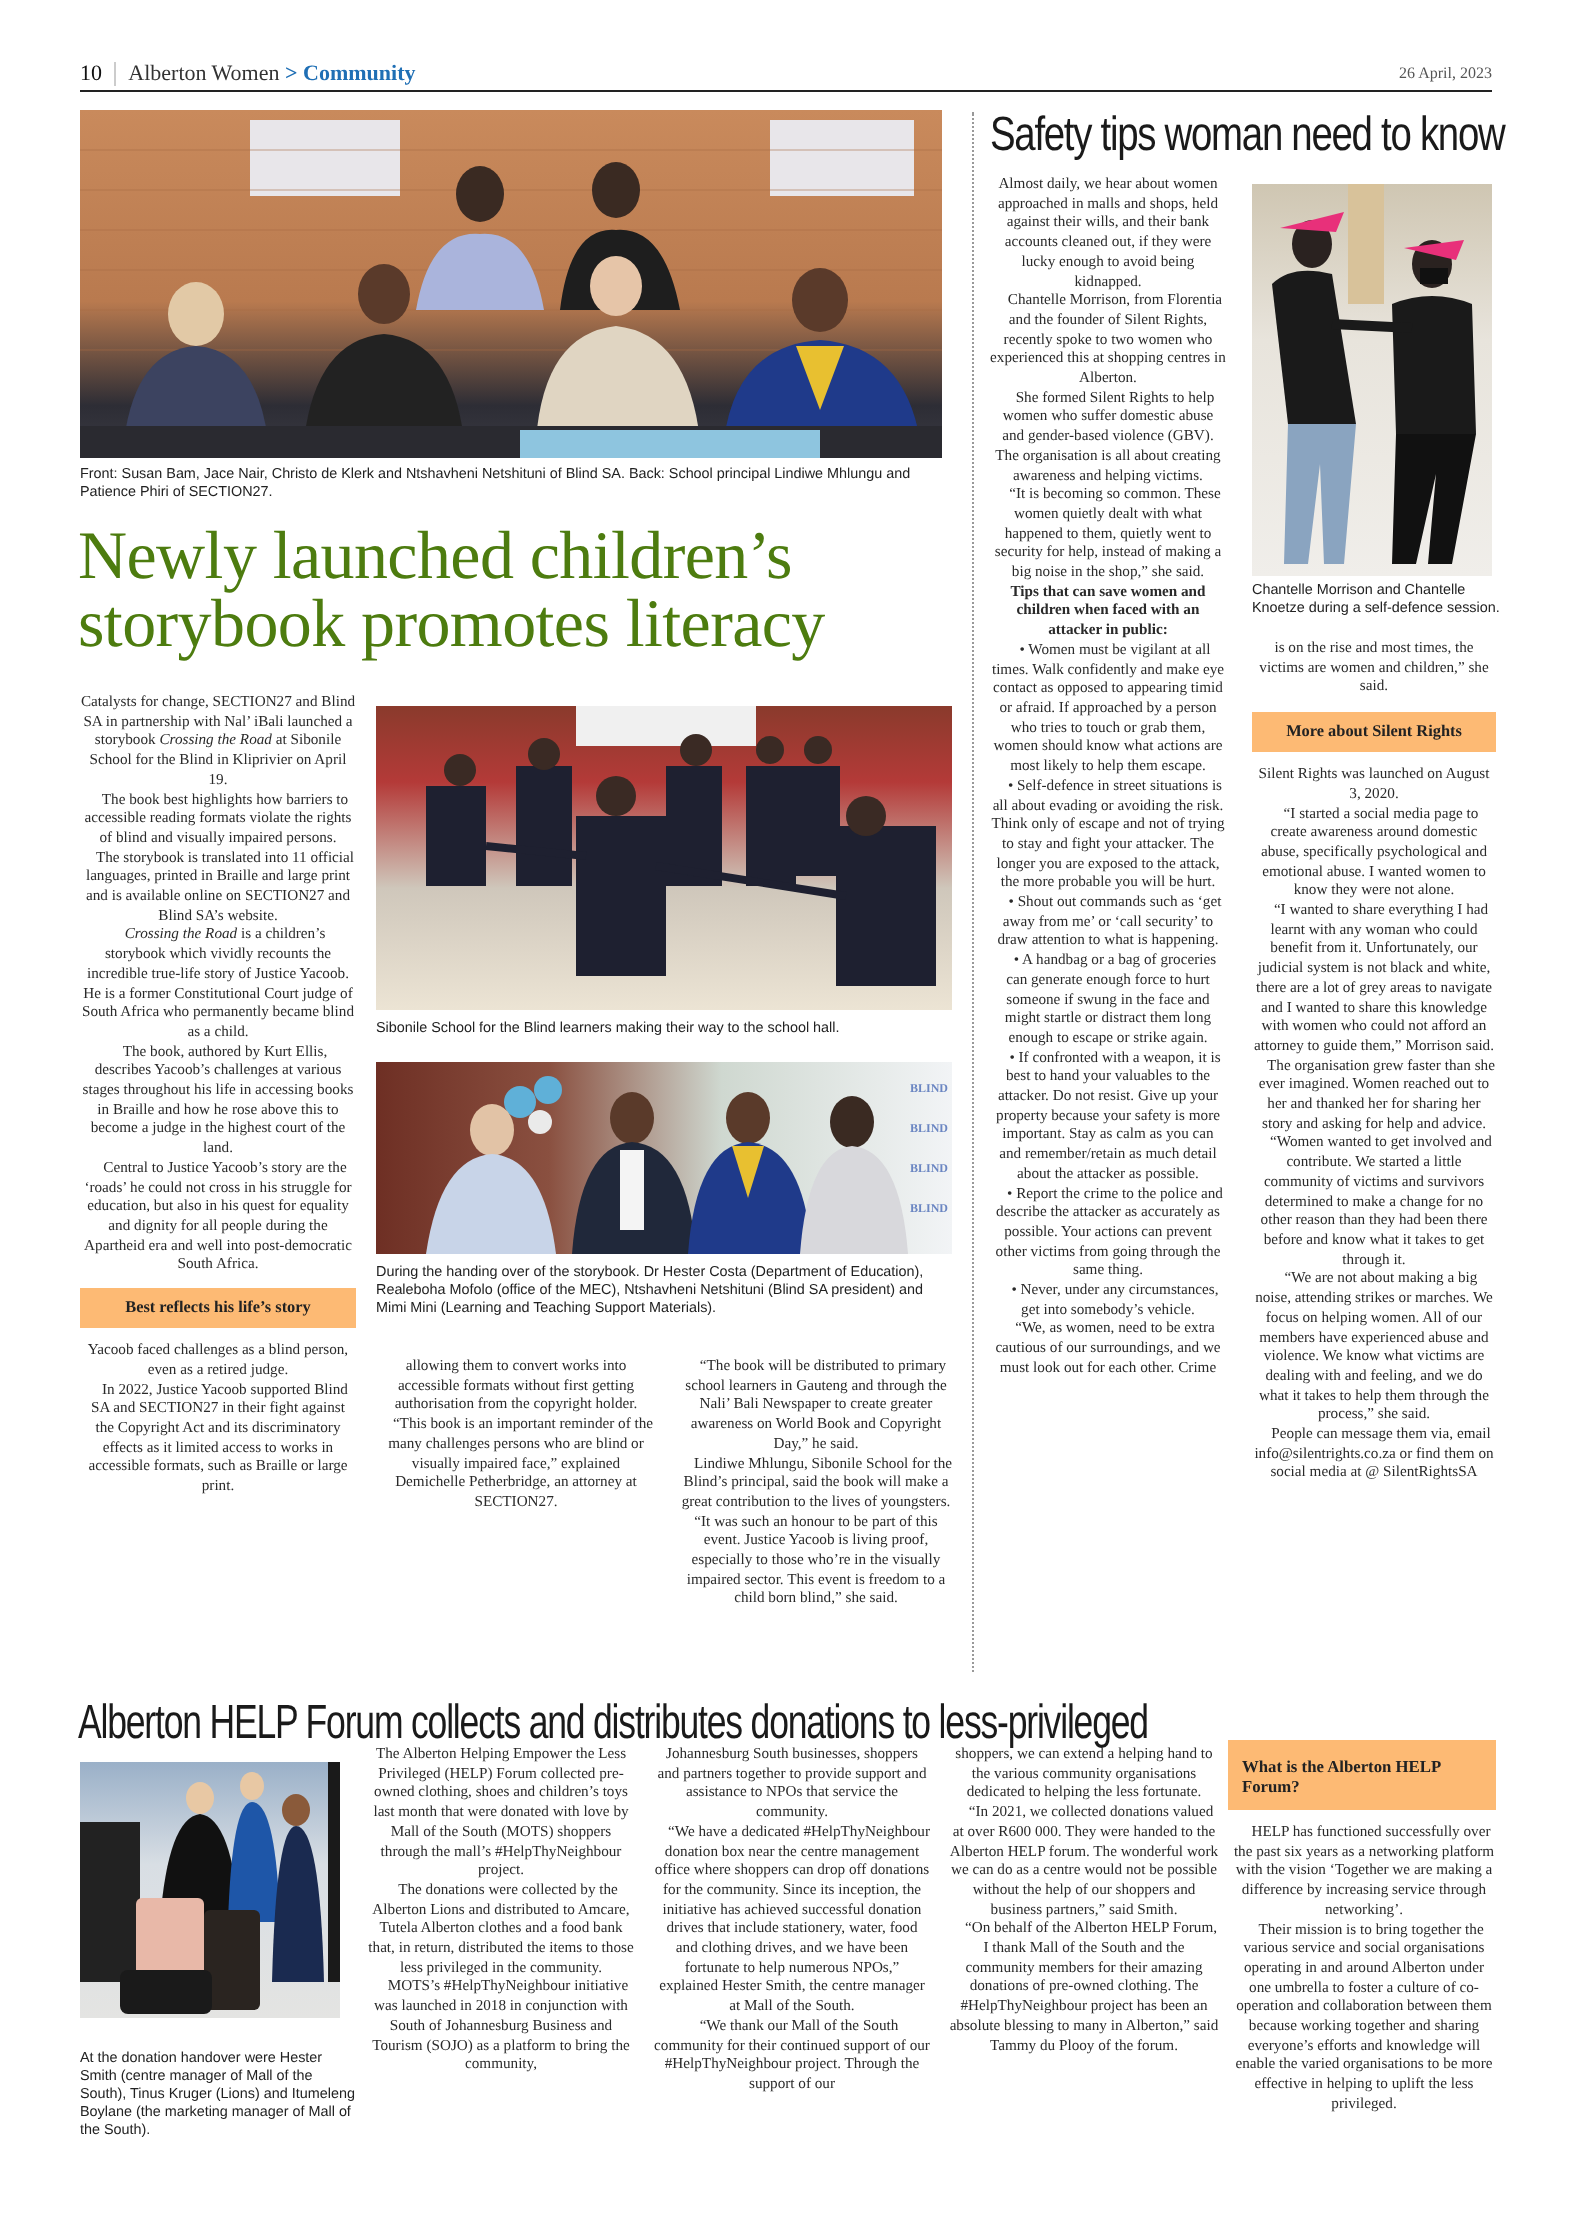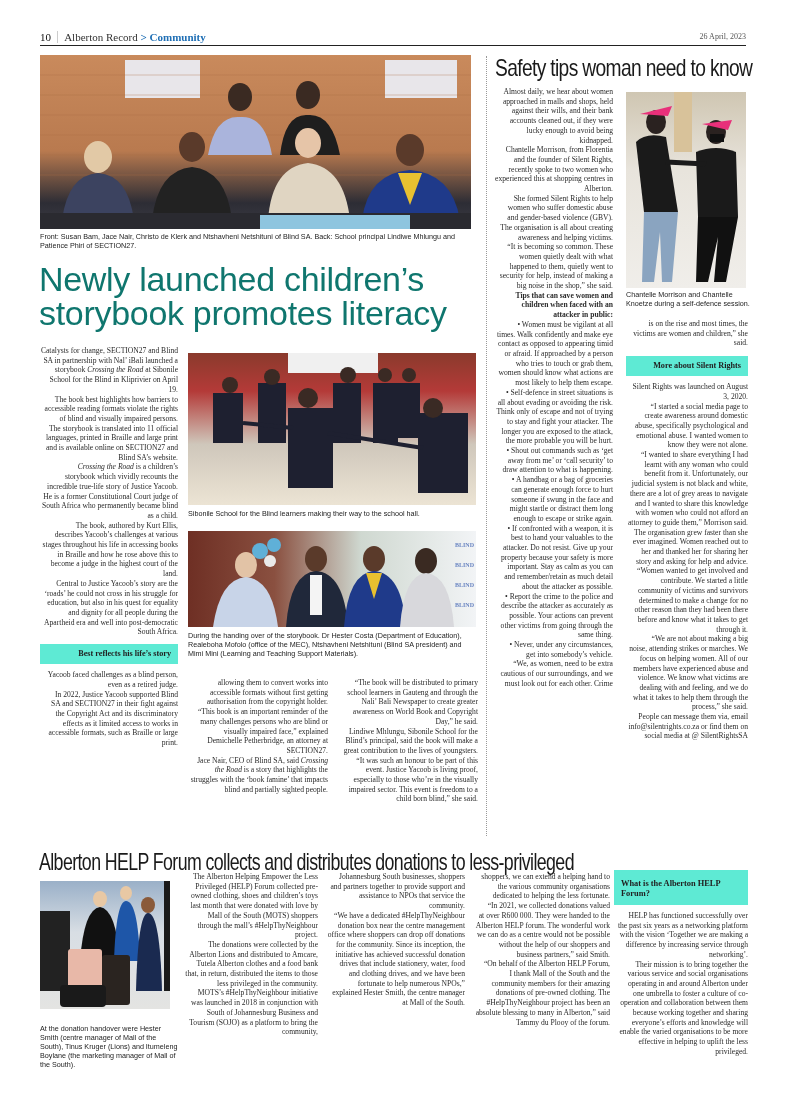--- a/index.html
+++ b/index.html
@@ -5,36 +5,36 @@
 *{box-sizing:border-box;margin:0;padding:0}
 body{width:786px;height:1113px;background:#fff;position:relative;overflow:hidden;font-family:"Liberation Serif",serif;color:#2a2a2a}
 .abs{position:absolute}
 .header{left:40px;top:30px;width:706px;height:16px;border-bottom:1.5px solid #222;font-size:11px;line-height:14px}
 .header .pg{font-weight:normal;color:#111;padding-right:6px;border-right:1px solid #ccc;margin-right:4px}
 .header .pub{color:#333}
 .header .sec{color:#1f6fb5;font-weight:bold}
 .header .date{position:absolute;right:0;top:0;font-size:8px;color:#555}
 .photo{background:#8a7a6a;overflow:hidden}
 .caption{font-family:"Liberation Sans",sans-serif;font-size:7.2px;line-height:9px;color:#222}
-.body{font-size:7.6px;line-height:9.7px;text-align:right;color:#2a2a2a}
+.body{font-size:7.6px;line-height:9.7px;text-align:center;color:#2a2a2a}
 .body p{text-indent:7px}
 .body p.first{text-indent:0}
-.headline-serif{font-family:Liberation Sans, sans-serif;font-size:34px;line-height:34px;color:#0f766e;letter-spacing:-0.3px}
+.headline-serif{font-family:Liberation Serif, serif;font-size:34px;line-height:34px;color:#4d7c0f;letter-spacing:-0.3px}
 .headline-sans{font-family:"Liberation Sans",sans-serif;color:#1a1a1a;letter-spacing:-0.8px;transform-origin:left top}
-.boxhead{background:#5eead4;font-weight:bold;font-size:8.2px;line-height:10px;padding:5px 7px;color:#222}
+.boxhead{background:#fdba74;font-weight:bold;font-size:8.2px;line-height:10px;padding:5px 7px;color:#222}
 .vrule{border-left:1px dotted #999}
 .bold{font-weight:bold}
 i{font-style:italic}
 </style>
 </head>
 <body>
 
 <div class="abs header">
   <span class="pg">10</span>
-  <span class="pub">Alberton Record</span>
+  <span class="pub">Alberton Women</span>
   <span class="sec">&gt;</span>
   <span class="sec">Community</span>
   <span class="date">26 April, 2023</span>
 </div>
 
 <div class="abs photo" style="left:40px;top:55px;width:431px;height:174px;background:linear-gradient(180deg,#c98a5c 0%,#b97a4f 55%,#2d2d35 85%,#3b3b44 100%)">
   <svg width="431" height="174" viewBox="0 0 431 174">
     <rect x="85" y="5" width="75" height="38" fill="#e8e6ea"></rect>
     <rect x="345" y="5" width="72" height="38" fill="#e8e6ea"></rect>
     <g stroke="#a86c44" stroke-width="0.6" opacity="0.6">
@@ -129,21 +129,20 @@
     <div>BLIND</div>
     <div>BLIND</div>
     <div>BLIND</div>
   </div>
 </div>
 <div class="abs caption" style="left:188px;top:631px;width:290px">During the handing over of the storybook. Dr Hester Costa (Department of Education), Realeboha Mofolo (office of the MEC), Ntshavheni Netshituni (Blind SA president) and Mimi Mini (Learning and Teaching Support Materials).</div>
 
 <div class="abs body" style="left:188px;top:678px;width:140px">
   <p class="first">allowing them to convert works into accessible formats without first getting authorisation from the copyright holder.</p>
   <p>“This book is an important reminder of the many challenges persons who are blind or visually impaired face,” explained Demichelle Petherbridge, an attorney at SECTION27.</p>
-  <p><span>Jace Nair, CEO of Blind SA, said </span><i>Crossing the Road</i><span> is a story that highlights the struggles with the ‘book famine’ that impacts blind and partially sighted people.</span></p>
 </div>
 
 <div class="abs body" style="left:338px;top:678px;width:140px">
   <p>“The book will be distributed to primary school learners in Gauteng and through the Nali’ Bali Newspaper to create greater awareness on World Book and Copyright Day,” he said.</p>
   <p>Lindiwe Mhlungu, Sibonile School for the Blind’s principal, said the book will make a great contribution to the lives of youngsters. “It was such an honour to be part of this event. Justice Yacoob is living proof, especially to those who’re in the visually impaired sector. This event is freedom to a child born blind,” she said.</p>
 </div>
 
 <div class="abs vrule" style="left:486px;top:56px;height:780px"></div>
 <div class="abs headline-sans" style="left:495px;top:54px;font-size:24px;line-height:28px;white-space:nowrap;transform:scaleX(0.8)">Safety tips woman need to know</div>
 
@@ -212,20 +211,21 @@
 <div class="abs caption" style="left:40px;top:1024px;width:140px">At the donation handover were Hester Smith (centre manager of Mall of the South), Tinus Kruger (Lions) and Itumeleng Boylane (the marketing manager of Mall of the South).</div>
 
 <div class="abs body" style="left:183px;top:872px;width:135px">
   <p class="first">The Alberton Helping Empower the Less Privileged (HELP) Forum collected pre-owned clothing, shoes and children’s toys last month that were donated with love by Mall of the South (MOTS) shoppers through the mall’s #HelpThyNeighbour project.</p>
   <p>The donations were collected by the Alberton Lions and distributed to Amcare, Tutela Alberton clothes and a food bank that, in return, distributed the items to those less privileged in the community.</p>
   <p>MOTS’s #HelpThyNeighbour initiative was launched in 2018 in conjunction with South of Johannesburg Business and Tourism (SOJO) as a platform to bring the community,</p>
 </div>
 <div class="abs body" style="left:327px;top:872px;width:138px">
   <p class="first">Johannesburg South businesses, shoppers and partners together to provide support and assistance to NPOs that service the community.</p>
   <p>“We have a dedicated #HelpThyNeighbour donation box near the centre management office where shoppers can drop off donations for the community. Since its inception, the initiative has achieved successful donation drives that include stationery, water, food and clothing drives, and we have been fortunate to help numerous NPOs,” explained Hester Smith, the centre manager at Mall of the South.</p>
+  <p>“We thank our Mall of the South community for their continued support of our #HelpThyNeighbour project. Through the support of our</p>
 </div>
 <div class="abs body" style="left:474px;top:872px;width:136px">
   <p class="first">shoppers, we can extend a helping hand to the various community organisations dedicated to helping the less fortunate.</p>
   <p>“In 2021, we collected donations valued at over R600 000. They were handed to the Alberton HELP forum. The wonderful work we can do as a centre would not be possible without the help of our shoppers and business partners,” said Smith.</p>
   <p>“On behalf of the Alberton HELP Forum, I thank Mall of the South and the community members for their amazing donations of pre-owned clothing. The #HelpThyNeighbour project has been an absolute blessing to many in Alberton,” said Tammy du Plooy of the forum.</p>
 </div>
 
 <div class="abs" style="left:614px;top:870px;width:134px">
   <div class="boxhead" style="padding:9px 24px 6px 7px;font-size:8.4px">What is the Alberton HELP Forum?</div>
   <div class="body" style="margin-top:6px;padding-left:2px">

